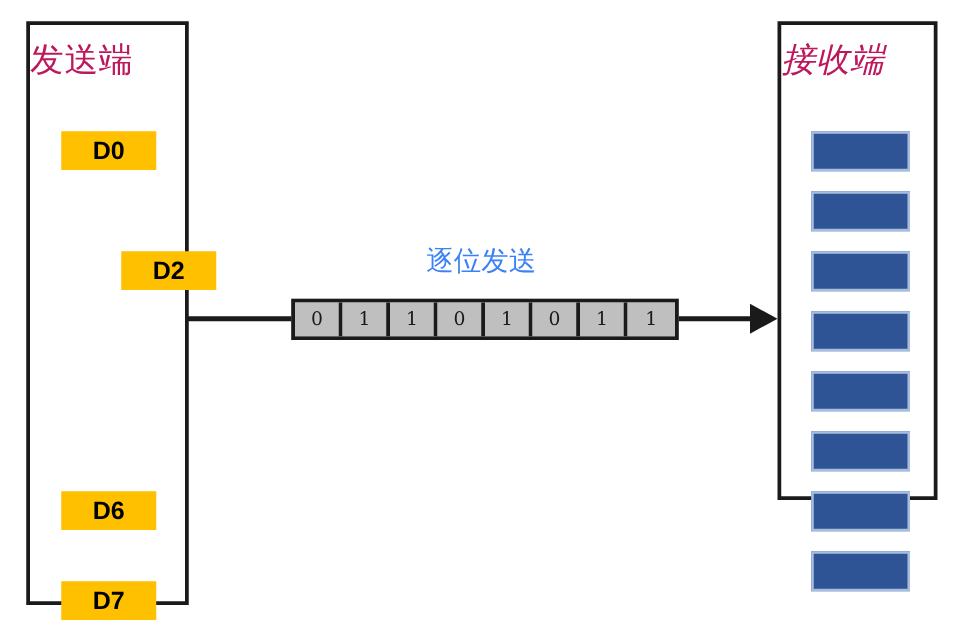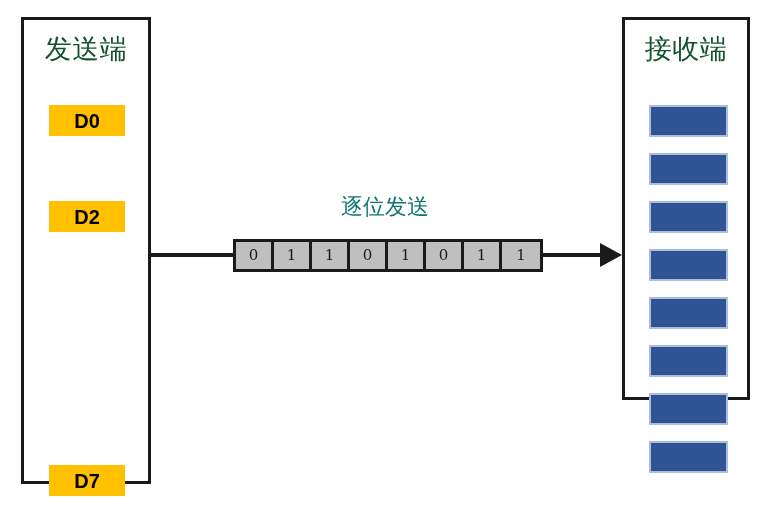--- a/index.html
+++ b/index.html
@@ -36,33 +36,33 @@
     left: 21px;
     top: 17px;
     width: 130px;
     height: 467px;
   }
   #receiver-box {
     left: 622px;
     top: 17px;
     width: 128px;
     height: 383px;
+    font-style: italic;
   }
 
   .endpoint-title {
     position: absolute;
     left: 0;
     top: 12px;
     width: 100%;
-    text-align: center;
     font-size: 27px;
     line-height: 34px;
     font-weight: 400;
     letter-spacing: 0.5px;
-    color: #14532d;
+    color: #be185d;
     font-family: "DejaVu Sans", "Liberation Sans", sans-serif;
     white-space: nowrap;
   }
 
   
   .block-stack {
     position: absolute;
     left: 0;
     top: 0;
     width: 100%;
@@ -153,35 +153,36 @@
   }
 
   #stream-label {
     position: absolute;
     left: 233px;
     top: 195px;
     width: 304px;
     text-align: center;
     font-size: 22px;
     line-height: 28px;
-    color: #0f766e;
-    font-family: Liberation Mono, monospace;
+    color: #3b82f6;
+    font-family: Liberation Sans, sans-serif;
     white-space: nowrap;
   }
 </style>
 </head>
 <body>
 
 <div id="canvas">
 
   <div class="endpoint-box" id="sender-box">
     <div class="endpoint-title">发送端</div>
     <div class="block-stack" id="sender-stack">
         <div class="data-block sender" style="top: 85px;">D0</div>
-        <div class="data-block sender" style="top: 181px;">D2</div>
+        <div class="data-block sender" style="top: 181px; margin-left: 48px;">D2</div>
+        <div class="data-block sender" style="top: 373px;">D6</div>
         <div class="data-block sender" style="top: 421px; margin-top: 24px;">D7</div>
       </div>
   </div>
 
   <div id="wire-left"></div>
   <div id="wire-right"></div>
   <div id="arrow-head"></div>
 
   <div id="stream-label">逐位发送</div>
   <div id="bit-strip">

